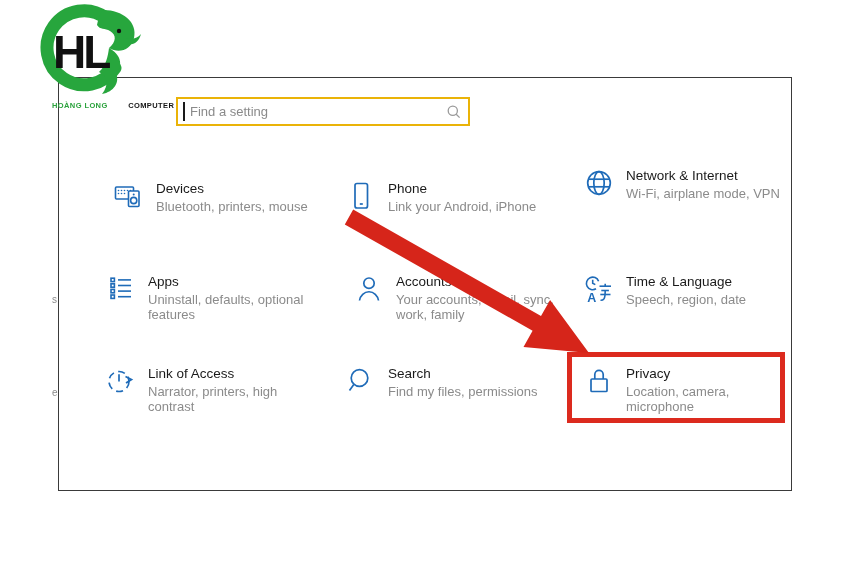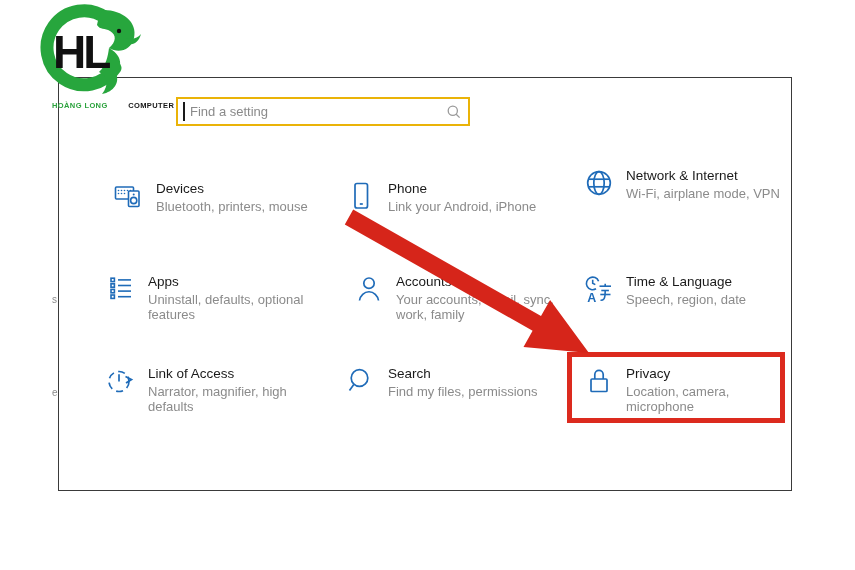--- a/index.html
+++ b/index.html
@@ -180,21 +180,21 @@
     <svg width="30" height="30" viewBox="0 0 30 30">
       <g stroke="#1f6bb8" fill="none" stroke-width="1.7">
         <circle cx="13" cy="15.5" r="10" stroke-dasharray="7 4.5"></circle>
         <line x1="13" y1="15.5" x2="13" y2="8.2"></line>
         <path d="M19.5 10.5 L25.5 13.5 L20 17"></path>
       </g>
     </svg>
   </span>
   <span class="ttext">
     <span class="ttitle">Link of Access</span>
-    <span class="tsub">Narrator, magnifier, high defaults</span>
+    <span class="tsub">Narrator, printers, high contrast</span>
   </span>
 </div>
 
 <div class="tile" style="left:346px;top:366px">
   <span class="ticon">
     <svg width="30" height="30" viewBox="0 0 30 30">
       <g stroke="#1f6bb8" fill="none" stroke-width="1.7">
         <circle cx="13.5" cy="12" r="8.3"></circle>
         <line x1="7.8" y1="18.5" x2="3.5" y2="24.5"></line>
       </g>

